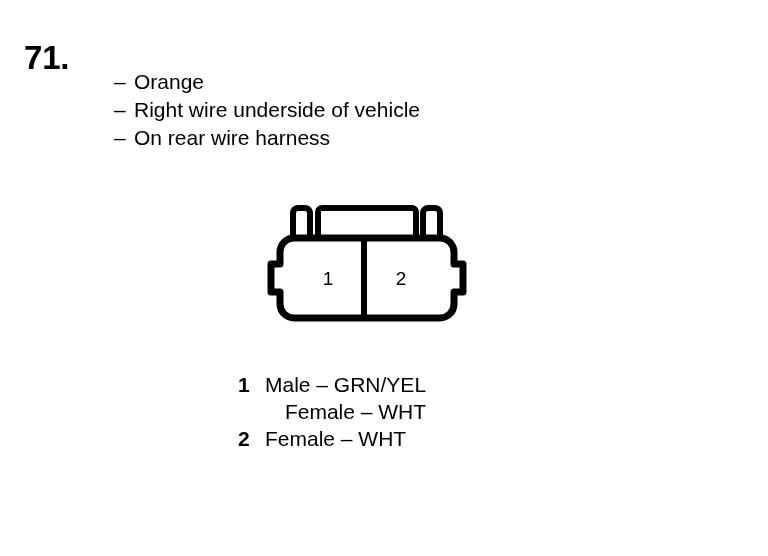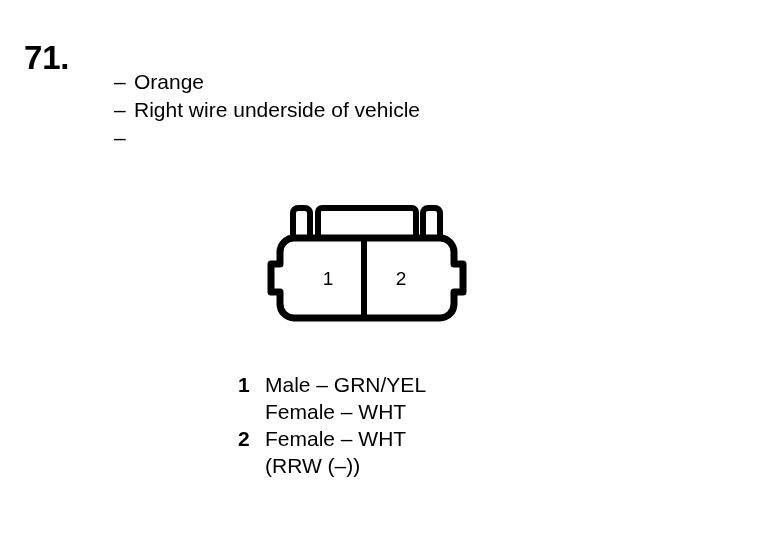--- a/index.html
+++ b/index.html
@@ -89,20 +89,21 @@
     display: flex;
     align-items: flex-start;
   }
   .pin-index {
     flex: 0 0 27px;
     font-weight: bold;
     text-align: left;
   }
   .pin-lines {
     flex: 0 1 auto;
+    text-align: right;
   }
   .pin-line {
     display: block;
   }
 </style>
 </head>
 <body>
 
 <div id="heading">
   <span>71.</span>
@@ -115,20 +116,21 @@
     <span class="attr-text">Orange</span>
   </div>
 
   <div class="attr-row">
     <span class="attr-dash">–</span>
     <span class="attr-text">Right wire underside of vehicle</span>
   </div>
 
   <div class="attr-row">
     <span class="attr-dash">–</span>
+    <span class="attr-text">On rear wire harness</span>
   </div>
 
 </div>
 
 <div id="connector">
   <svg width="230" height="128" viewBox="0 0 230 128" xmlns="http://www.w3.org/2000/svg">
 
     <rect x="35" y="8" width="17" height="32" rx="5" ry="5" fill="#ffffff" stroke="#000000" stroke-width="6"></rect>
 
     <rect x="60" y="8" width="98" height="32" rx="4" ry="4" fill="#ffffff" stroke="#000000" stroke-width="6"></rect>
@@ -169,17 +171,16 @@
     <span class="pin-lines">
       <span class="pin-line">Male – GRN/YEL</span>
       <span class="pin-line">Female – WHT</span>
     </span>
   </div>
 
   <div class="pin-block">
     <span class="pin-index">2</span>
     <span class="pin-lines">
       <span class="pin-line">Female – WHT</span>
-      <span class="pin-line">(RRW (–))</span>
     </span>
   </div>
 
 </div>
 
 </body></html>

